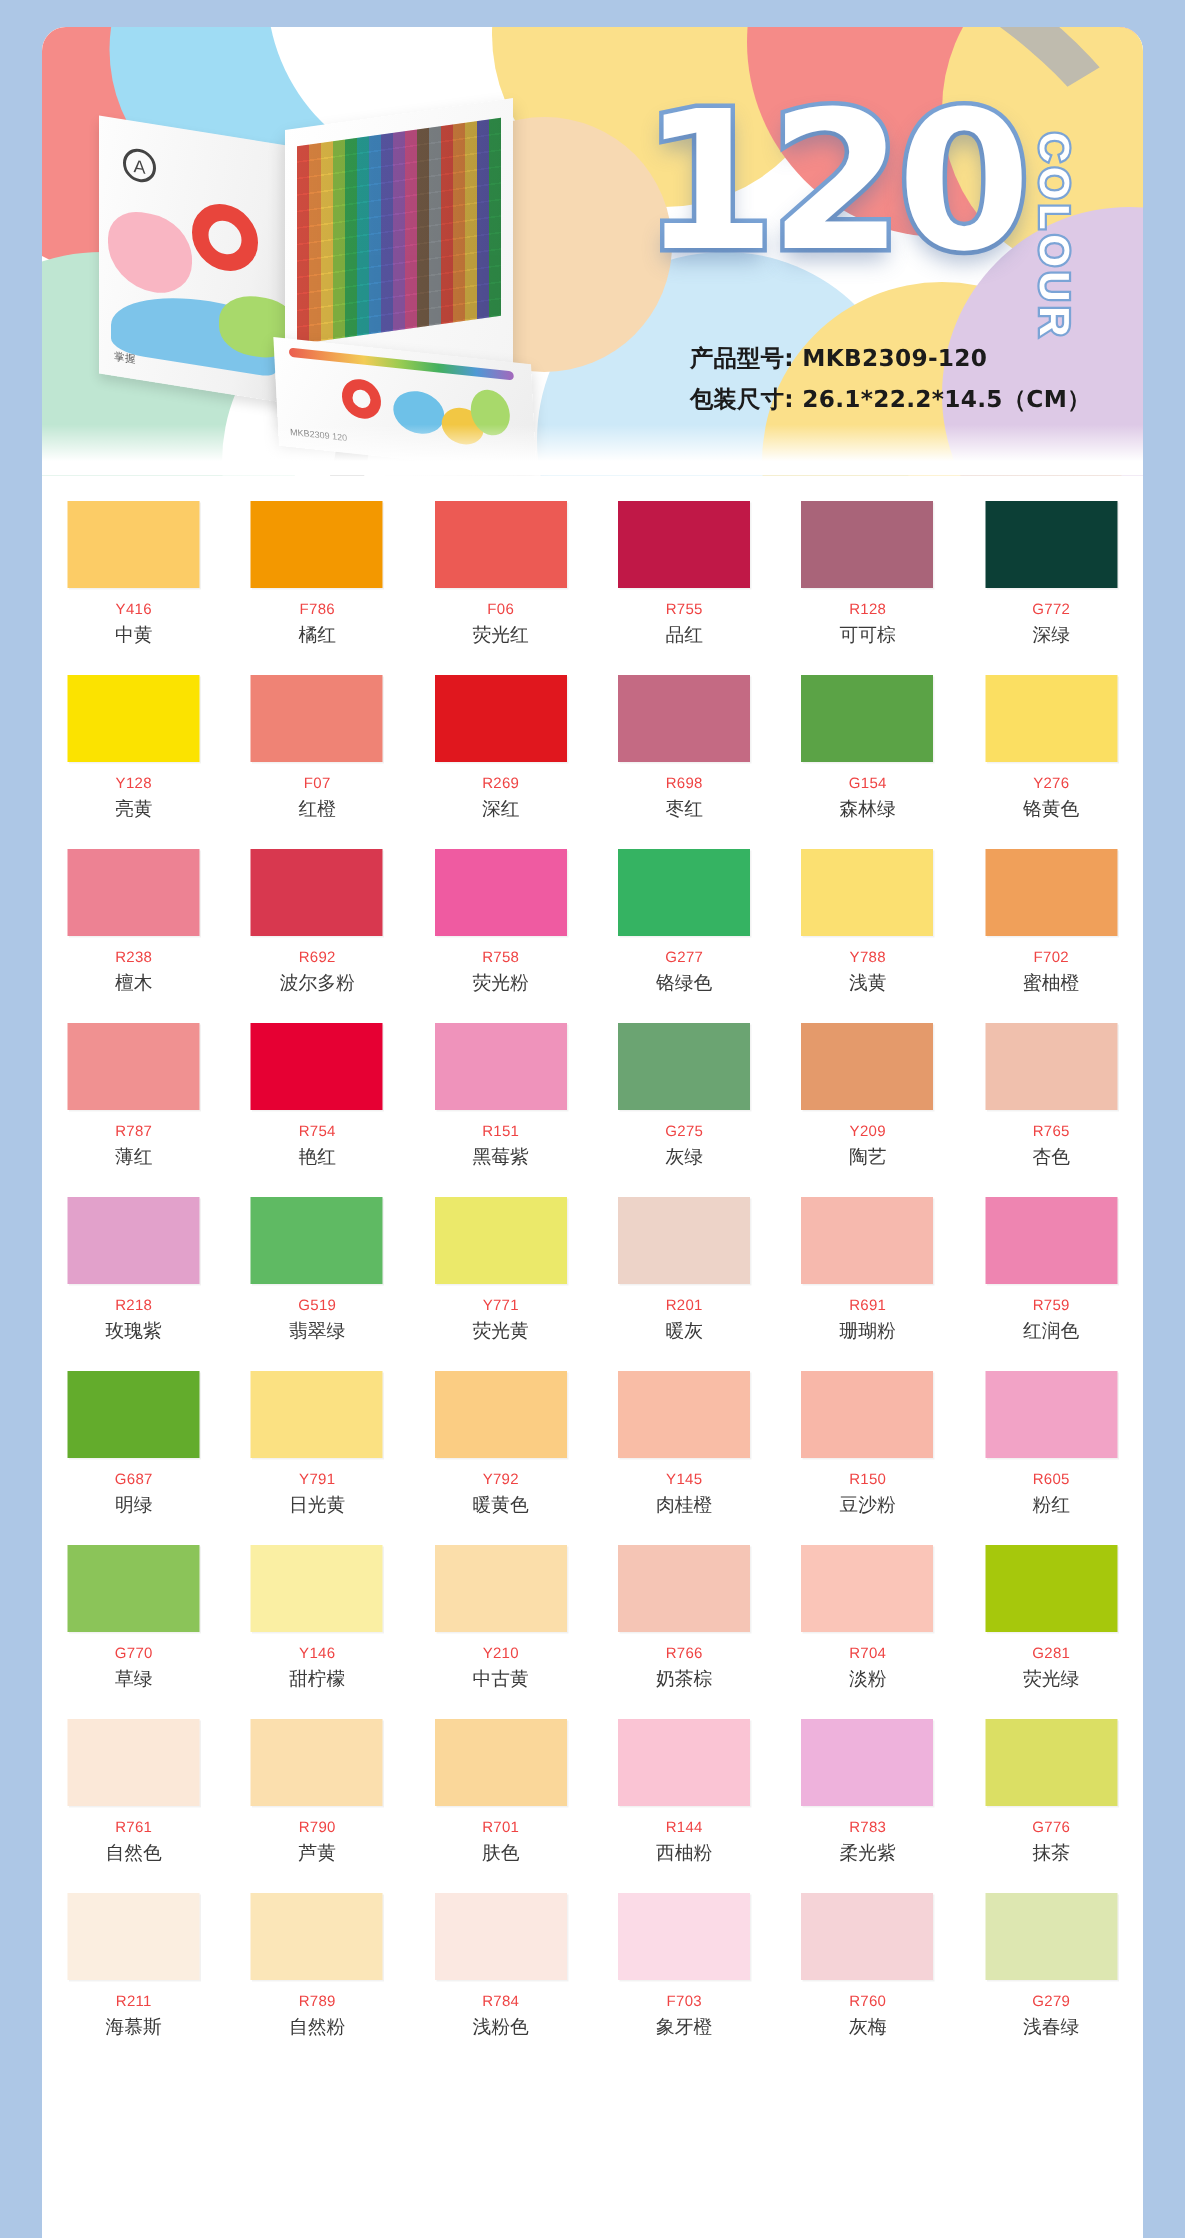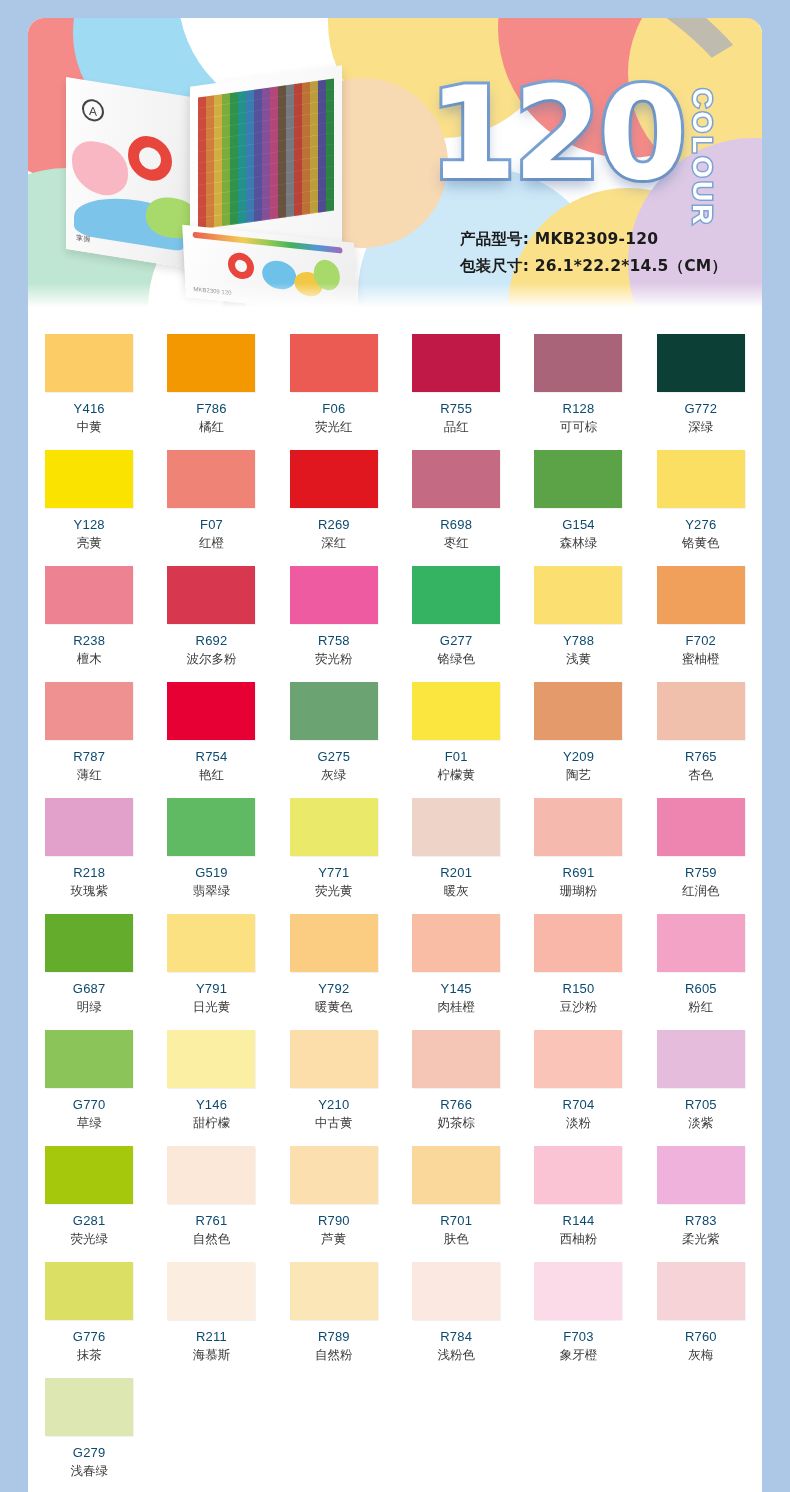--- a/index.html
+++ b/index.html
@@ -147,21 +147,21 @@
     position: absolute; left: 44px; top: 22px; width: 26px; height: 26px;
     border-radius: 50%; border: 7px solid #e8453c;
   }
   .lid .lid-c1 { position:absolute; left:78px; top:26px; width:34px; height:28px; background:#6ec1e8; border-radius:50%; }
   .lid .lid-c2 { position:absolute; left:110px; top:34px; width:28px; height:24px; background:#f2c744; border-radius:50%; }
   .lid .lid-c3 { position:absolute; left:130px; top:20px; width:26px; height:30px; background:#a8d96b; border-radius:50%; }
   .lid .lid-txt { position:absolute; left:8px; bottom:6px; font-size:6px; color:#666; }
 
   .headline {
     position: absolute;
-    left: 400px; top: 52px;
+    left: 400px; top: 40px;
     font-size: 128px;
     font-weight: bold;
     font-family: "DejaVu Sans", sans-serif;
     color: #ffffff;
     letter-spacing: -4px;
     line-height: 1;
     -webkit-text-stroke: 6px #7ba4d6;
     paint-order: stroke fill;
     text-shadow: 0 8px 14px rgba(80,110,160,.45);
   }
@@ -203,22 +203,22 @@
     flex-direction: column;
     align-items: center;
   }
   .chip {
     width: 88px;
     height: 58px;
     box-shadow: 1px 1px 0 rgba(0,0,0,.05);
   }
   .chip-code {
     margin-top: 9px;
-    font-size: 13px;
-    color: #0c4a6e;
+    font-size: 10px;
+    color: #ef4444;
     letter-spacing: .2px;
     font-family: "Liberation Sans", sans-serif;
   }
   .chip-name {
     margin-top: 3px;
     font-size: 12.5px;
     color: #3a3a3a;
     font-family: "DejaVu Sans", sans-serif;
   }
 </style>
@@ -373,30 +373,30 @@
         <div class="chip" style="background: rgb(240, 145, 145);"></div>
         <div class="chip-code">R787</div>
         <div class="chip-name">薄红</div>
       </div>
       <div class="swatch-cell">
         <div class="chip" style="background: rgb(230, 0, 51);"></div>
         <div class="chip-code">R754</div>
         <div class="chip-name">艳红</div>
       </div>
       <div class="swatch-cell">
+        <div class="chip" style="background: rgb(239, 147, 187);"></div>
+        <div class="chip-code">R151</div>
+        <div class="chip-name">黑莓紫</div>
+      </div>
+      <div class="swatch-cell">
         <div class="chip" style="background: rgb(107, 164, 114);"></div>
         <div class="chip-code">G275</div>
         <div class="chip-name">灰绿</div>
       </div>
       <div class="swatch-cell">
-        <div class="chip" style="background: rgb(251, 229, 63);"></div>
-        <div class="chip-code">F01</div>
-        <div class="chip-name">柠檬黄</div>
-      </div>
-      <div class="swatch-cell">
         <div class="chip" style="background: rgb(228, 154, 107);"></div>
         <div class="chip-code">Y209</div>
         <div class="chip-name">陶艺</div>
       </div>
       <div class="swatch-cell">
         <div class="chip" style="background: rgb(240, 192, 173);"></div>
         <div class="chip-code">R765</div>
         <div class="chip-name">杏色</div>
       </div>
       <div class="swatch-cell">
@@ -478,25 +478,20 @@
         <div class="chip" style="background: rgb(245, 197, 181);"></div>
         <div class="chip-code">R766</div>
         <div class="chip-name">奶茶棕</div>
       </div>
       <div class="swatch-cell">
         <div class="chip" style="background: rgb(250, 197, 184);"></div>
         <div class="chip-code">R704</div>
         <div class="chip-name">淡粉</div>
       </div>
       <div class="swatch-cell">
-        <div class="chip" style="background: rgb(230, 188, 221);"></div>
-        <div class="chip-code">R705</div>
-        <div class="chip-name">淡紫</div>
-      </div>
-      <div class="swatch-cell">
         <div class="chip" style="background: rgb(166, 200, 12);"></div>
         <div class="chip-code">G281</div>
         <div class="chip-name">荧光绿</div>
       </div>
       <div class="swatch-cell">
         <div class="chip" style="background: rgb(251, 232, 216);"></div>
         <div class="chip-code">R761</div>
         <div class="chip-name">自然色</div>
       </div>
       <div class="swatch-cell">

